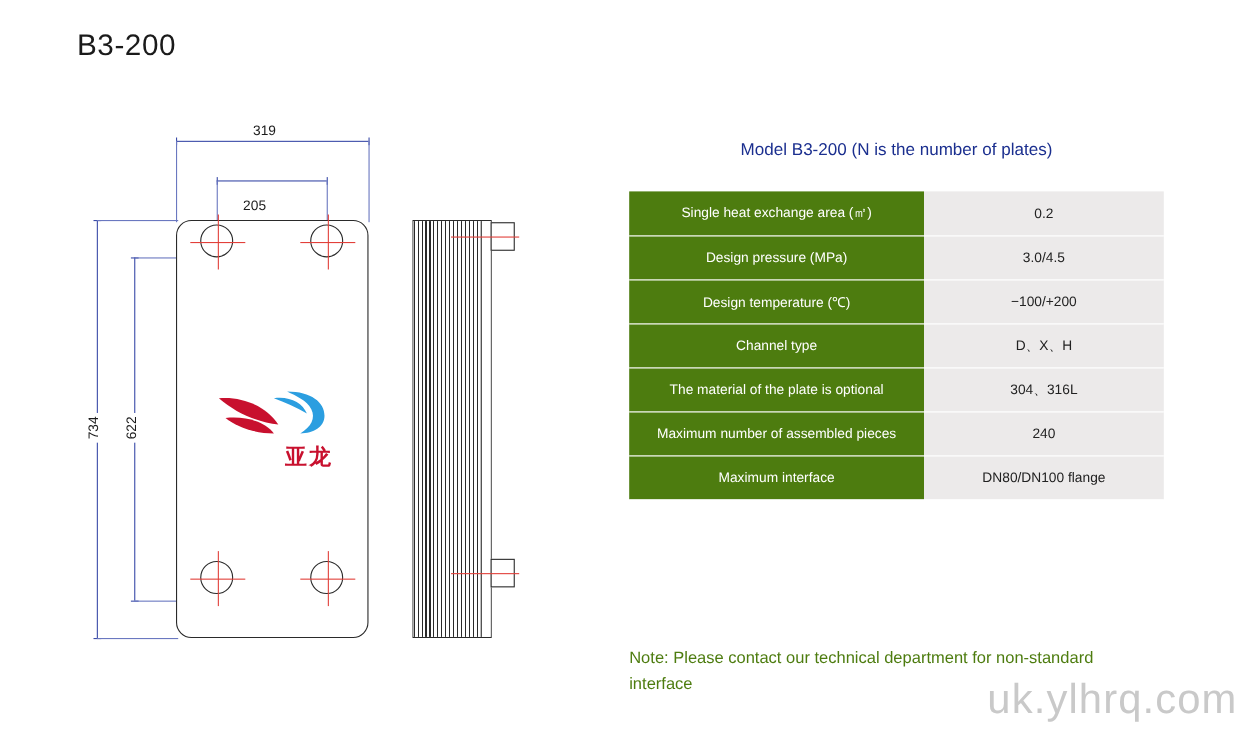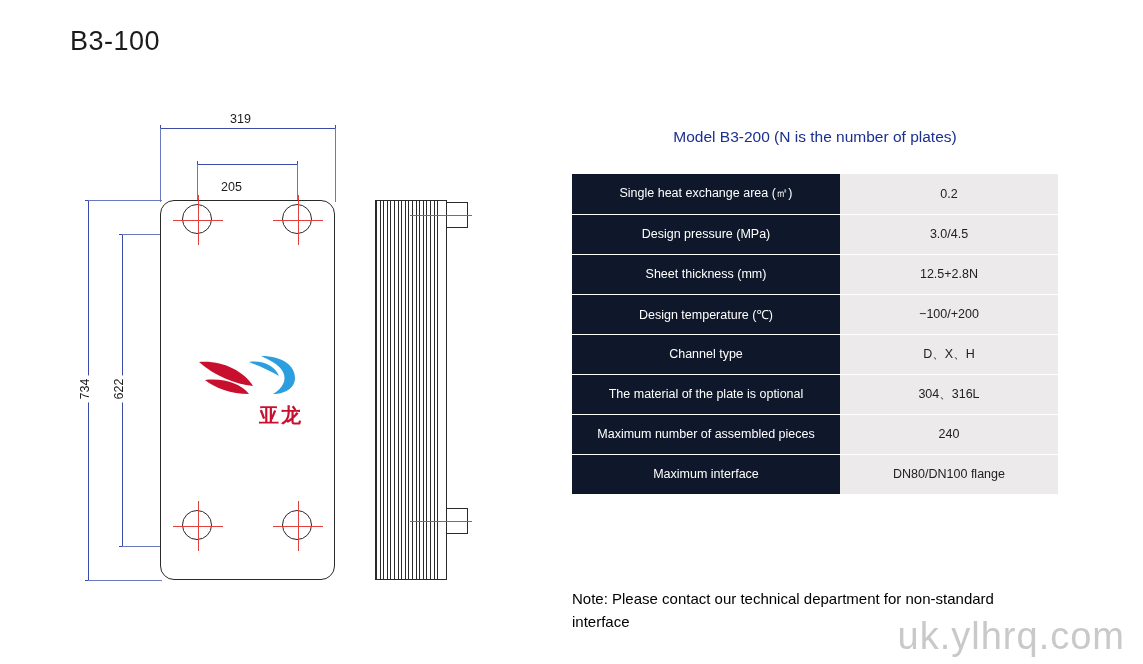--- a/index.html
+++ b/index.html
@@ -167,53 +167,53 @@
     table-layout: fixed;
   }
   #spec-table td {
     height: 40px;
     font-size: 12.5px;
     color: #ffffff;
     vertical-align: middle;
   }
   #spec-table td.label {
     width: 268px;
-    background: #0f172a;
+    background: #4d7c0f;
     text-align: center;
     padding: 0 6px;
     border-bottom: 1px solid #ffffff;
   }
   #spec-table td.value {
     width: 218px;
     background: #eceaea;
     color: #222222;
     text-align: center;
     border-bottom: 1px solid #ffffff;
   }
   #note {
     position: absolute;
     left: 572px; top: 588px;
     width: 440px;
     font-size: 15px;
     line-height: 1.5;
-    color: #000000;
+    color: #4d7c0f;
   }
   #watermark {
     position: absolute;
     right: 18px; bottom: 6px;
     font-size: 38px;
     color: #c9c9c9;
     font-family: "Liberation Sans", sans-serif;
     letter-spacing: 1px;
   }
 </style>
 </head>
 <body>
 
-<div id="page-title">B3-100</div>
+<div id="page-title">B3-200</div>
 
 <div id="drawing">
 
   <div class="dim-line dim-h" style="left:100px; top:28px; width:175px;"></div>
   <div class="tick" style="left:100px; top:24.5px;"></div>
   <div class="tick" style="left:275px; top:24.5px;"></div>
   <div class="ext-line dim-v" style="left:100px; top:28px; height:74px;"></div>
   <div class="ext-line dim-v" style="left:275px; top:28px; height:74px;"></div>
   <div class="dim-label" style="left:167px; top:12px;">319</div>
 
@@ -282,24 +282,20 @@
   <tbody>
     <tr>
       <td class="label">Single heat exchange area (㎡)</td>
       <td class="value">0.2</td>
     </tr>
     <tr>
       <td class="label">Design pressure (MPa)</td>
       <td class="value">3.0/4.5</td>
     </tr>
     <tr>
-      <td class="label">Sheet thickness (mm)</td>
-      <td class="value">12.5+2.8N</td>
-    </tr>
-    <tr>
       <td class="label">Design temperature (℃)</td>
       <td class="value">−100/+200</td>
     </tr>
     <tr>
       <td class="label">Channel type</td>
       <td class="value">D、X、H</td>
     </tr>
     <tr>
       <td class="label">The material of the plate is optional</td>
       <td class="value">304、316L</td>

